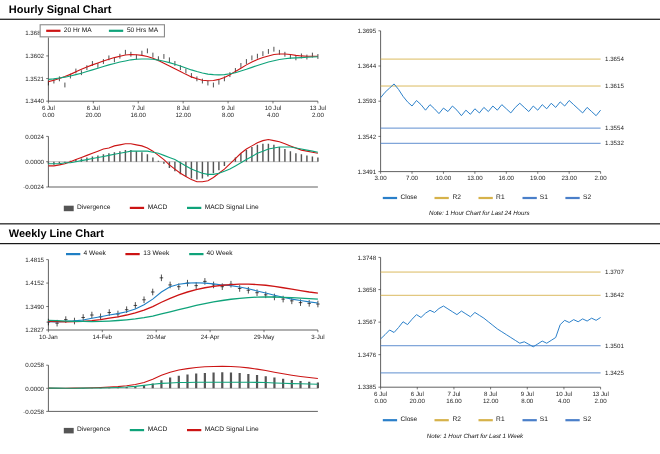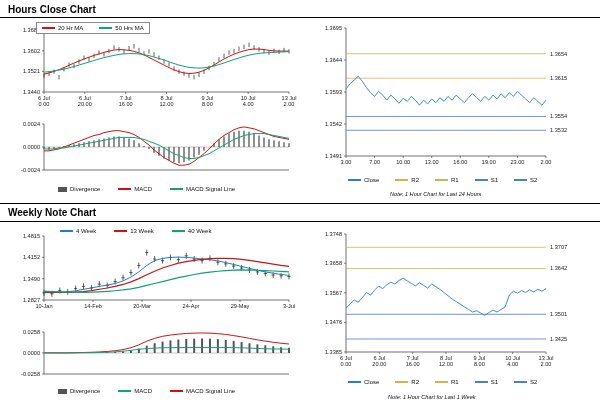--- a/index.html
+++ b/index.html
@@ -41,21 +41,21 @@
   .note{
     position:absolute;
     font-size:5.6px;
     color:#111;
     font-style:italic;
   }
 </style>
 </head>
 <body>
 
-<div class="panel-title" style="left:8px;top:4px;">Hours Close Chart</div>
+<div class="panel-title" style="left:8px;top:4px;">Hourly Signal Chart</div>
 <div class="hr-line" style="left:0px;top:17px;width:600px;"></div>
 
 <div class="chart-box" style="left:10px;top:20px;">
   <svg id="svg-hourly-price" width="290" height="95" viewBox="0 0 290 95">
       <line x1="34" y1="10" x2="34" y2="72" stroke="#333" stroke-width="0.7"></line>
       <line x1="34" y1="72" x2="279" y2="72" stroke="#333" stroke-width="0.7"></line>
       <line x1="32" y1="72" x2="34" y2="72" stroke="#333" stroke-width="0.6"></line>
       <text x="30" y="74" class="axis-lbl" text-anchor="end">1.3440</text>
       <line x1="32" y1="51.418032786885234" x2="34" y2="51.418032786885234" stroke="#333" stroke-width="0.6"></line>
       <text x="30" y="53.418032786885234" class="axis-lbl" text-anchor="end">1.3521</text>
@@ -288,21 +288,21 @@
     <span class="lbl">S1</span>
   </span>
   <span class="item" style="margin-left:10px;">
     <span class="swatch" style="background:#4a7fc9;"></span>
     <span class="lbl">S2</span>
   </span>
 </div>
 <div class="note" style="left:390px;top:191px;">Note: 1 Hour Chart for Last 24 Hours</div>
 
 <div class="hr-line" style="left:0px;top:203px;width:600px;"></div>
-<div class="panel-title" style="left:8px;top:207px;">Weekly Note Chart</div>
+<div class="panel-title" style="left:8px;top:207px;">Weekly Line Chart</div>
 <div class="hr-line" style="left:0px;top:221px;width:600px;"></div>
 
 <div class="chart-box" style="left:10px;top:224px;">
   <svg id="svg-weekly-price" width="290" height="98" viewBox="0 0 290 98">
       <line x1="34" y1="12" x2="34" y2="76" stroke="#333" stroke-width="0.7"></line>
       <line x1="34" y1="76" x2="279" y2="76" stroke="#333" stroke-width="0.7"></line>
       <line x1="32" y1="76" x2="34" y2="76" stroke="#333" stroke-width="0.6"></line>
       <text x="30" y="78" class="axis-lbl" text-anchor="end">1.2827</text>
       <line x1="32" y1="54.65593561368209" x2="34" y2="54.65593561368209" stroke="#333" stroke-width="0.6"></line>
       <text x="30" y="56.65593561368209" class="axis-lbl" text-anchor="end">1.3490</text>

